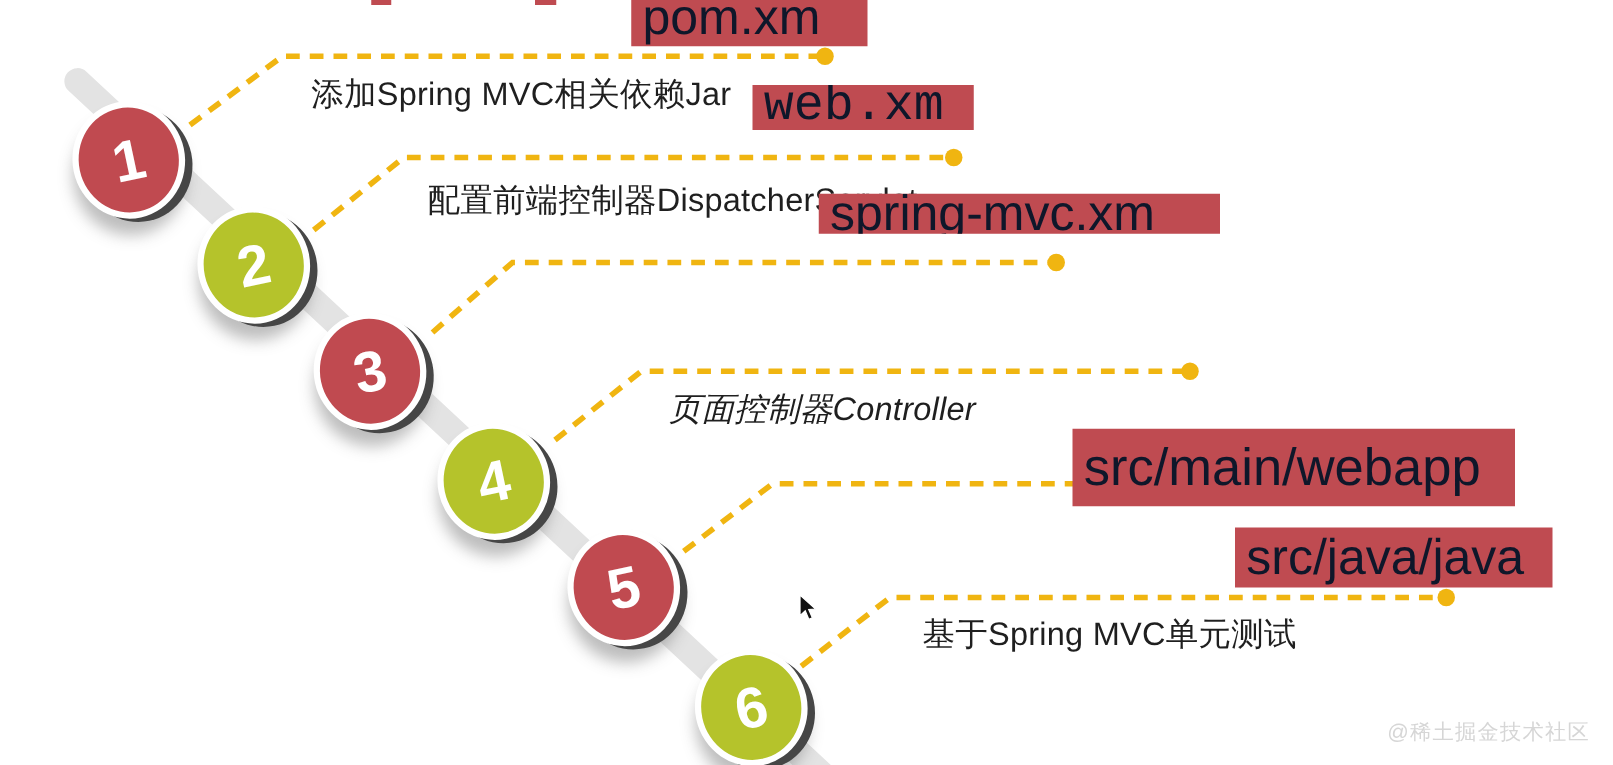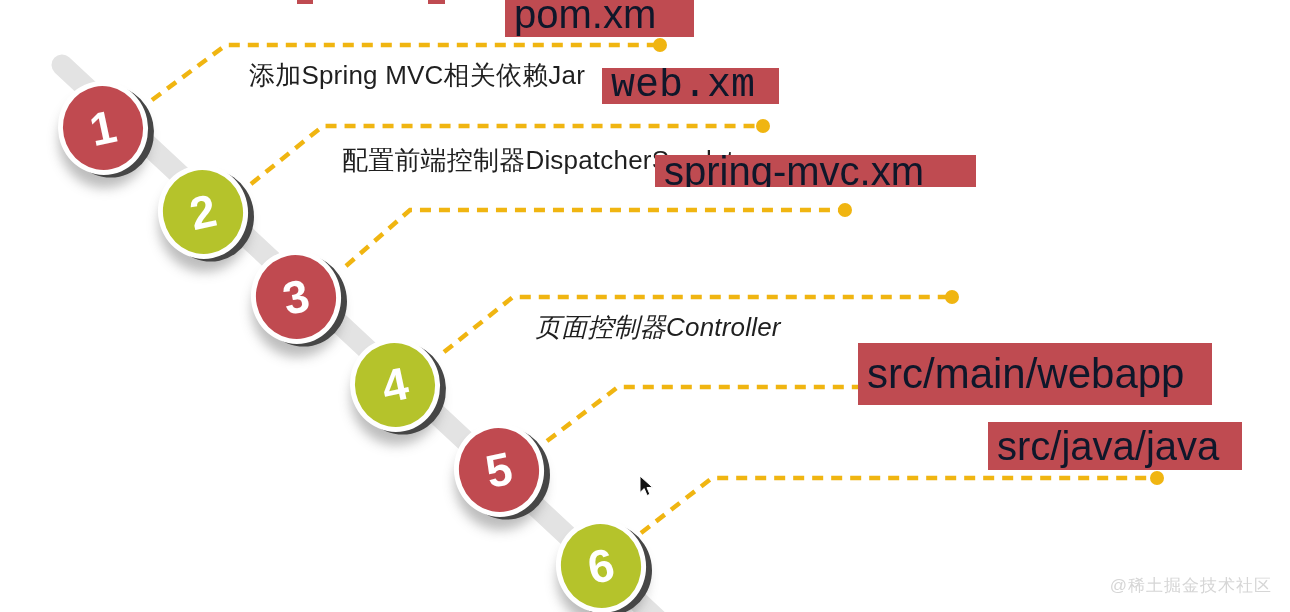--- a/index.html
+++ b/index.html
@@ -58,20 +58,21 @@
     <circle class="dot" cx="1052" cy="387" r="7"></circle>
     <circle class="dot" cx="1157" cy="478" r="7"></circle>
   </svg>
 
   <div class="remnant" style="left:297px;width:16px;"></div>
   <div class="remnant" style="left:428px;width:17px;"></div>
 
   <div class="step-text" style="left:233px;top:58px;margin-left:16px;">添加Spring MVC相关依赖Jar</div>
   <div class="step-text" style="left:342px;top:143px;">配置前端控制器DispatcherServlet</div>
   <div class="step-text" style="left:535px;top:310px;font-style:italic;">页面控制器Controller</div>
+  <div class="step-text" style="left:738px;top:490px;">基于Spring MVC单元测试</div>
 
   <div class="badge red" style="left:58px;top:81px;">
     <span class="num">1</span>
     </div>
   <div class="badge green" style="left:158px;top:165px;">
     <span class="num">2</span>
     </div>
   <div class="badge red" style="left:251px;top:250px;">
     <span class="num">3</span>
     </div>

